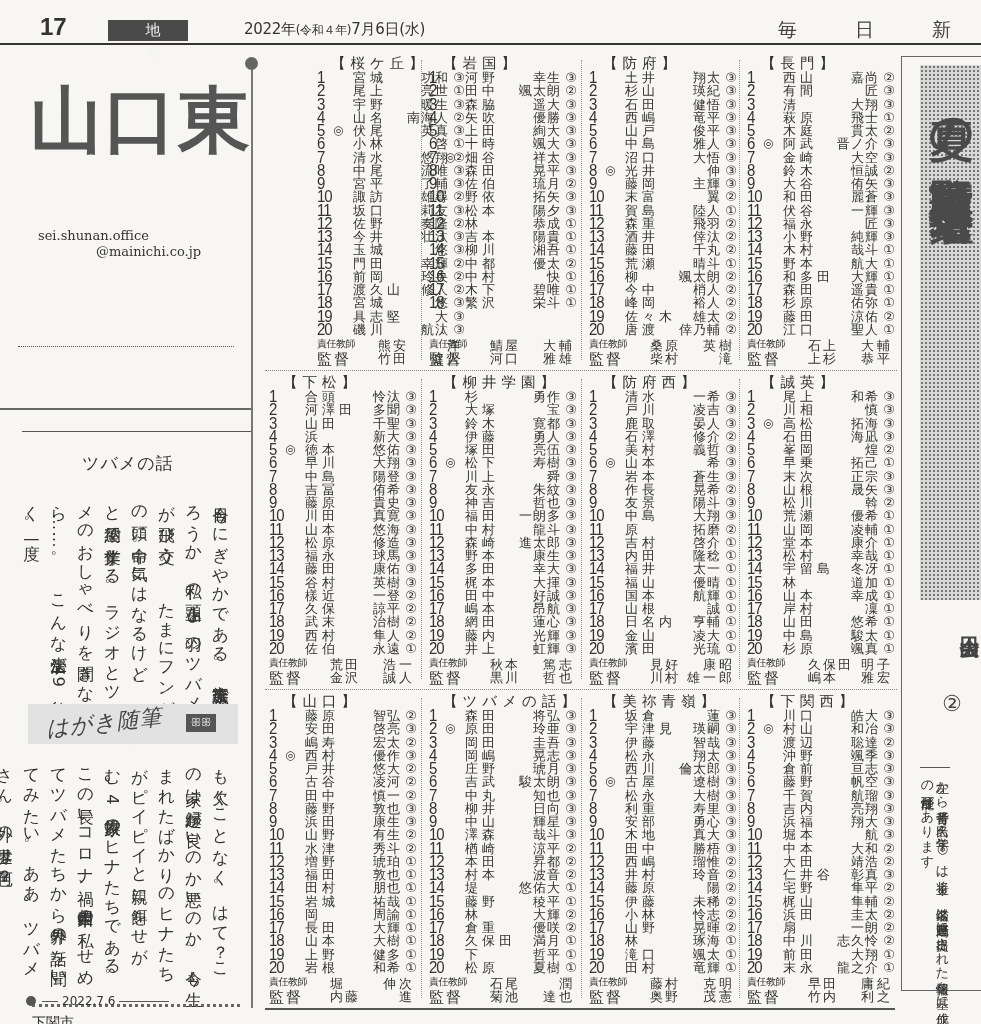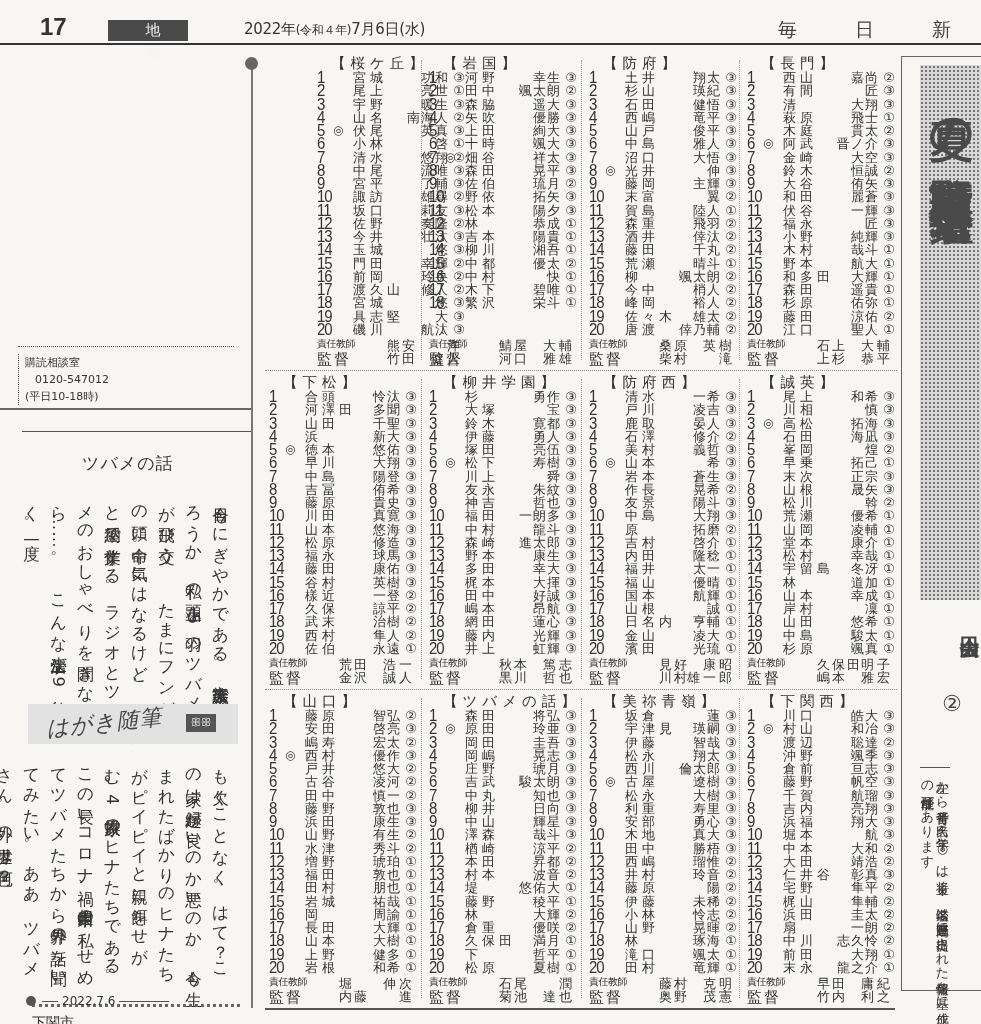--- a/index.html
+++ b/index.html
@@ -64,21 +64,21 @@
   .school { position: absolute; left: 18px; top: 2px; font-size: 14.5px; color: #333; letter-spacing: 5px; white-space: nowrap; }
   .player { position: absolute; left: 4px; height: 13.2px; width: 150px; font-size: 13px; line-height: 13px; color: #333; white-space: nowrap; }
   .player .num { position: absolute; left: 0; width: 24px; font-family: "Liberation Sans", sans-serif; font-size: 15px; letter-spacing: -1px; transform: scaleY(1.05); }
   .player .cap { position: absolute; left: 16px; font-size: 12px; }
   .player .sur { position: absolute; left: 36px; letter-spacing: 4px; }
   .player .giv { position: absolute; right: 18px; text-align: right; letter-spacing: 1px; }
   .player .yr { position: absolute; right: 2px; font-size: 13px; }
   .staff { position: absolute; left: 4px; width: 150px; font-size: 13px; color: #333; white-space: nowrap; height: 14px; }
   .staff .role { position: absolute; left: 0; font-size: 10px; letter-spacing: -0.5px; }
   .staff .role.kantoku { font-size: 15px; letter-spacing: 2px; }
-  .staff .sur { position: absolute; left: 70px; letter-spacing: 2px; text-align: right; }
+  .staff .sur { position: absolute; left: 61px; letter-spacing: 2px; text-align: right; }
   .staff .giv { position: absolute; right: 4px; letter-spacing: 3px; }
 
   .bottom-rule { position: absolute; left: 265px; top: 1008px; width: 630px; height: 2px; background: #555; }
 
   
   .title-panel { position: absolute; left: 901px; top: 56px; width: 80px; height: 935px; border-left: 1px solid #666; border-top: 1px solid #666; border-bottom: 1px solid #666; }
   .title-bg { position: absolute; left: 18px; top: 8px; width: 62px; height: 535px;
     background-color: #d8d8d8;
     background-image: radial-gradient(#777 0.8px, transparent 1px);
     background-size: 4px 4px; }
@@ -93,29 +93,29 @@
 
 <div class="header">
   <span class="page-num">17</span>
   <span class="section-tag">地域</span>
   <span class="date"><span>2022年</span><span class="small">(令和４年)</span><span>7月6日(水)</span></span>
   <span class="paper-name">毎日新</span>
   <div class="header-rule"></div>
 </div>
 
 <div class="left-col">
+  <div class="bureau-logo">山口東</div>
   <div class="bureau-info">
+    <div class="bureau-email">
+      <span class="e1">sei.shunan.office</span>
+      <span class="e2">@mainichi.co.jp</span>
+    </div>
   </div>
   <div class="dotted-sep"></div>
   <div class="contacts">
-    <div class="c-right">
-      <div>購読相談室</div>
-      <div class="indent2">0120-547012</div>
-      <div>(平日10-18時)</div>
-    </div>
   </div>
   <div class="box-bottom"></div>
 
   <div class="essay-frame">
     <div class="essay-title">ツバメの話</div>
     <div class="essay-body">今日もにぎやかである。家族会議であろうか。私の頭上を5羽のツバメが飛び交う。　たまにフンが私の頭に命中。気にはなるけど、私は一人黙々と納屋で作業する。ラジオとツバメのおしゃべりを聞きながら……。　こんな生活が49年続く。一度</div>
     <div class="essay-banner">
       <span class="essay-banner-text">はがき随筆</span>
       <span class="essay-banner-icon">ꕥꕥ</span>
     </div>

